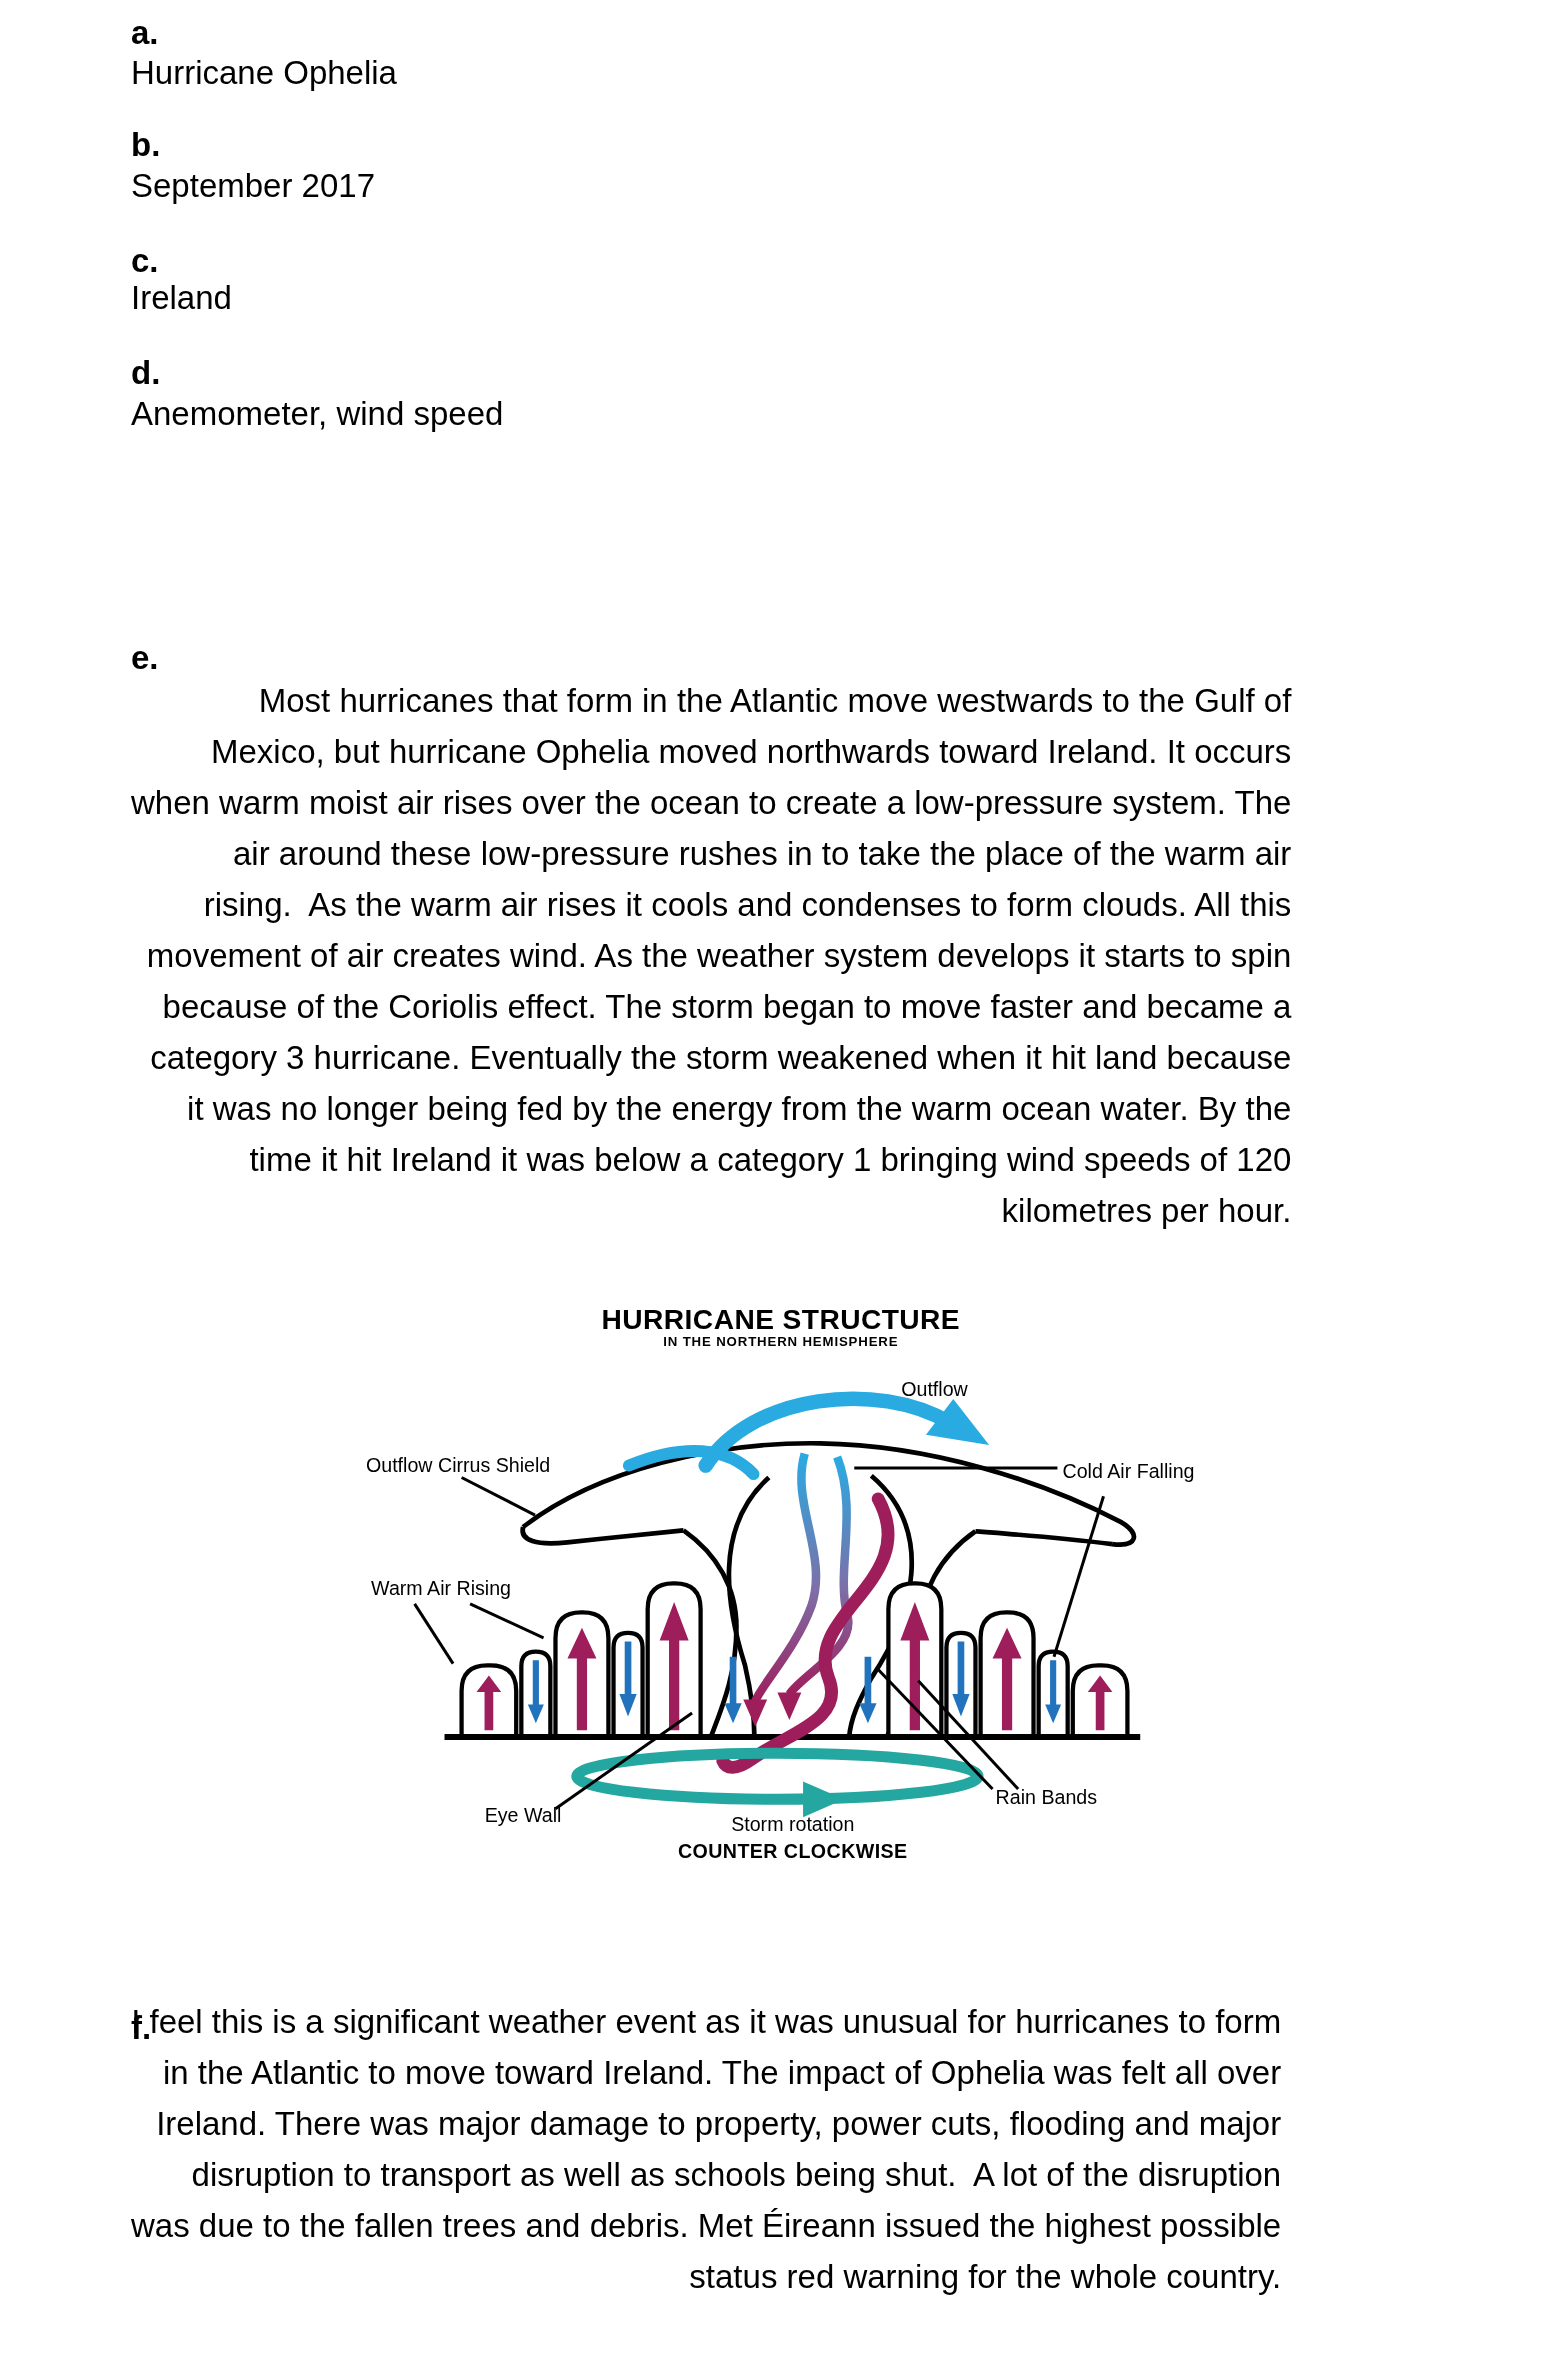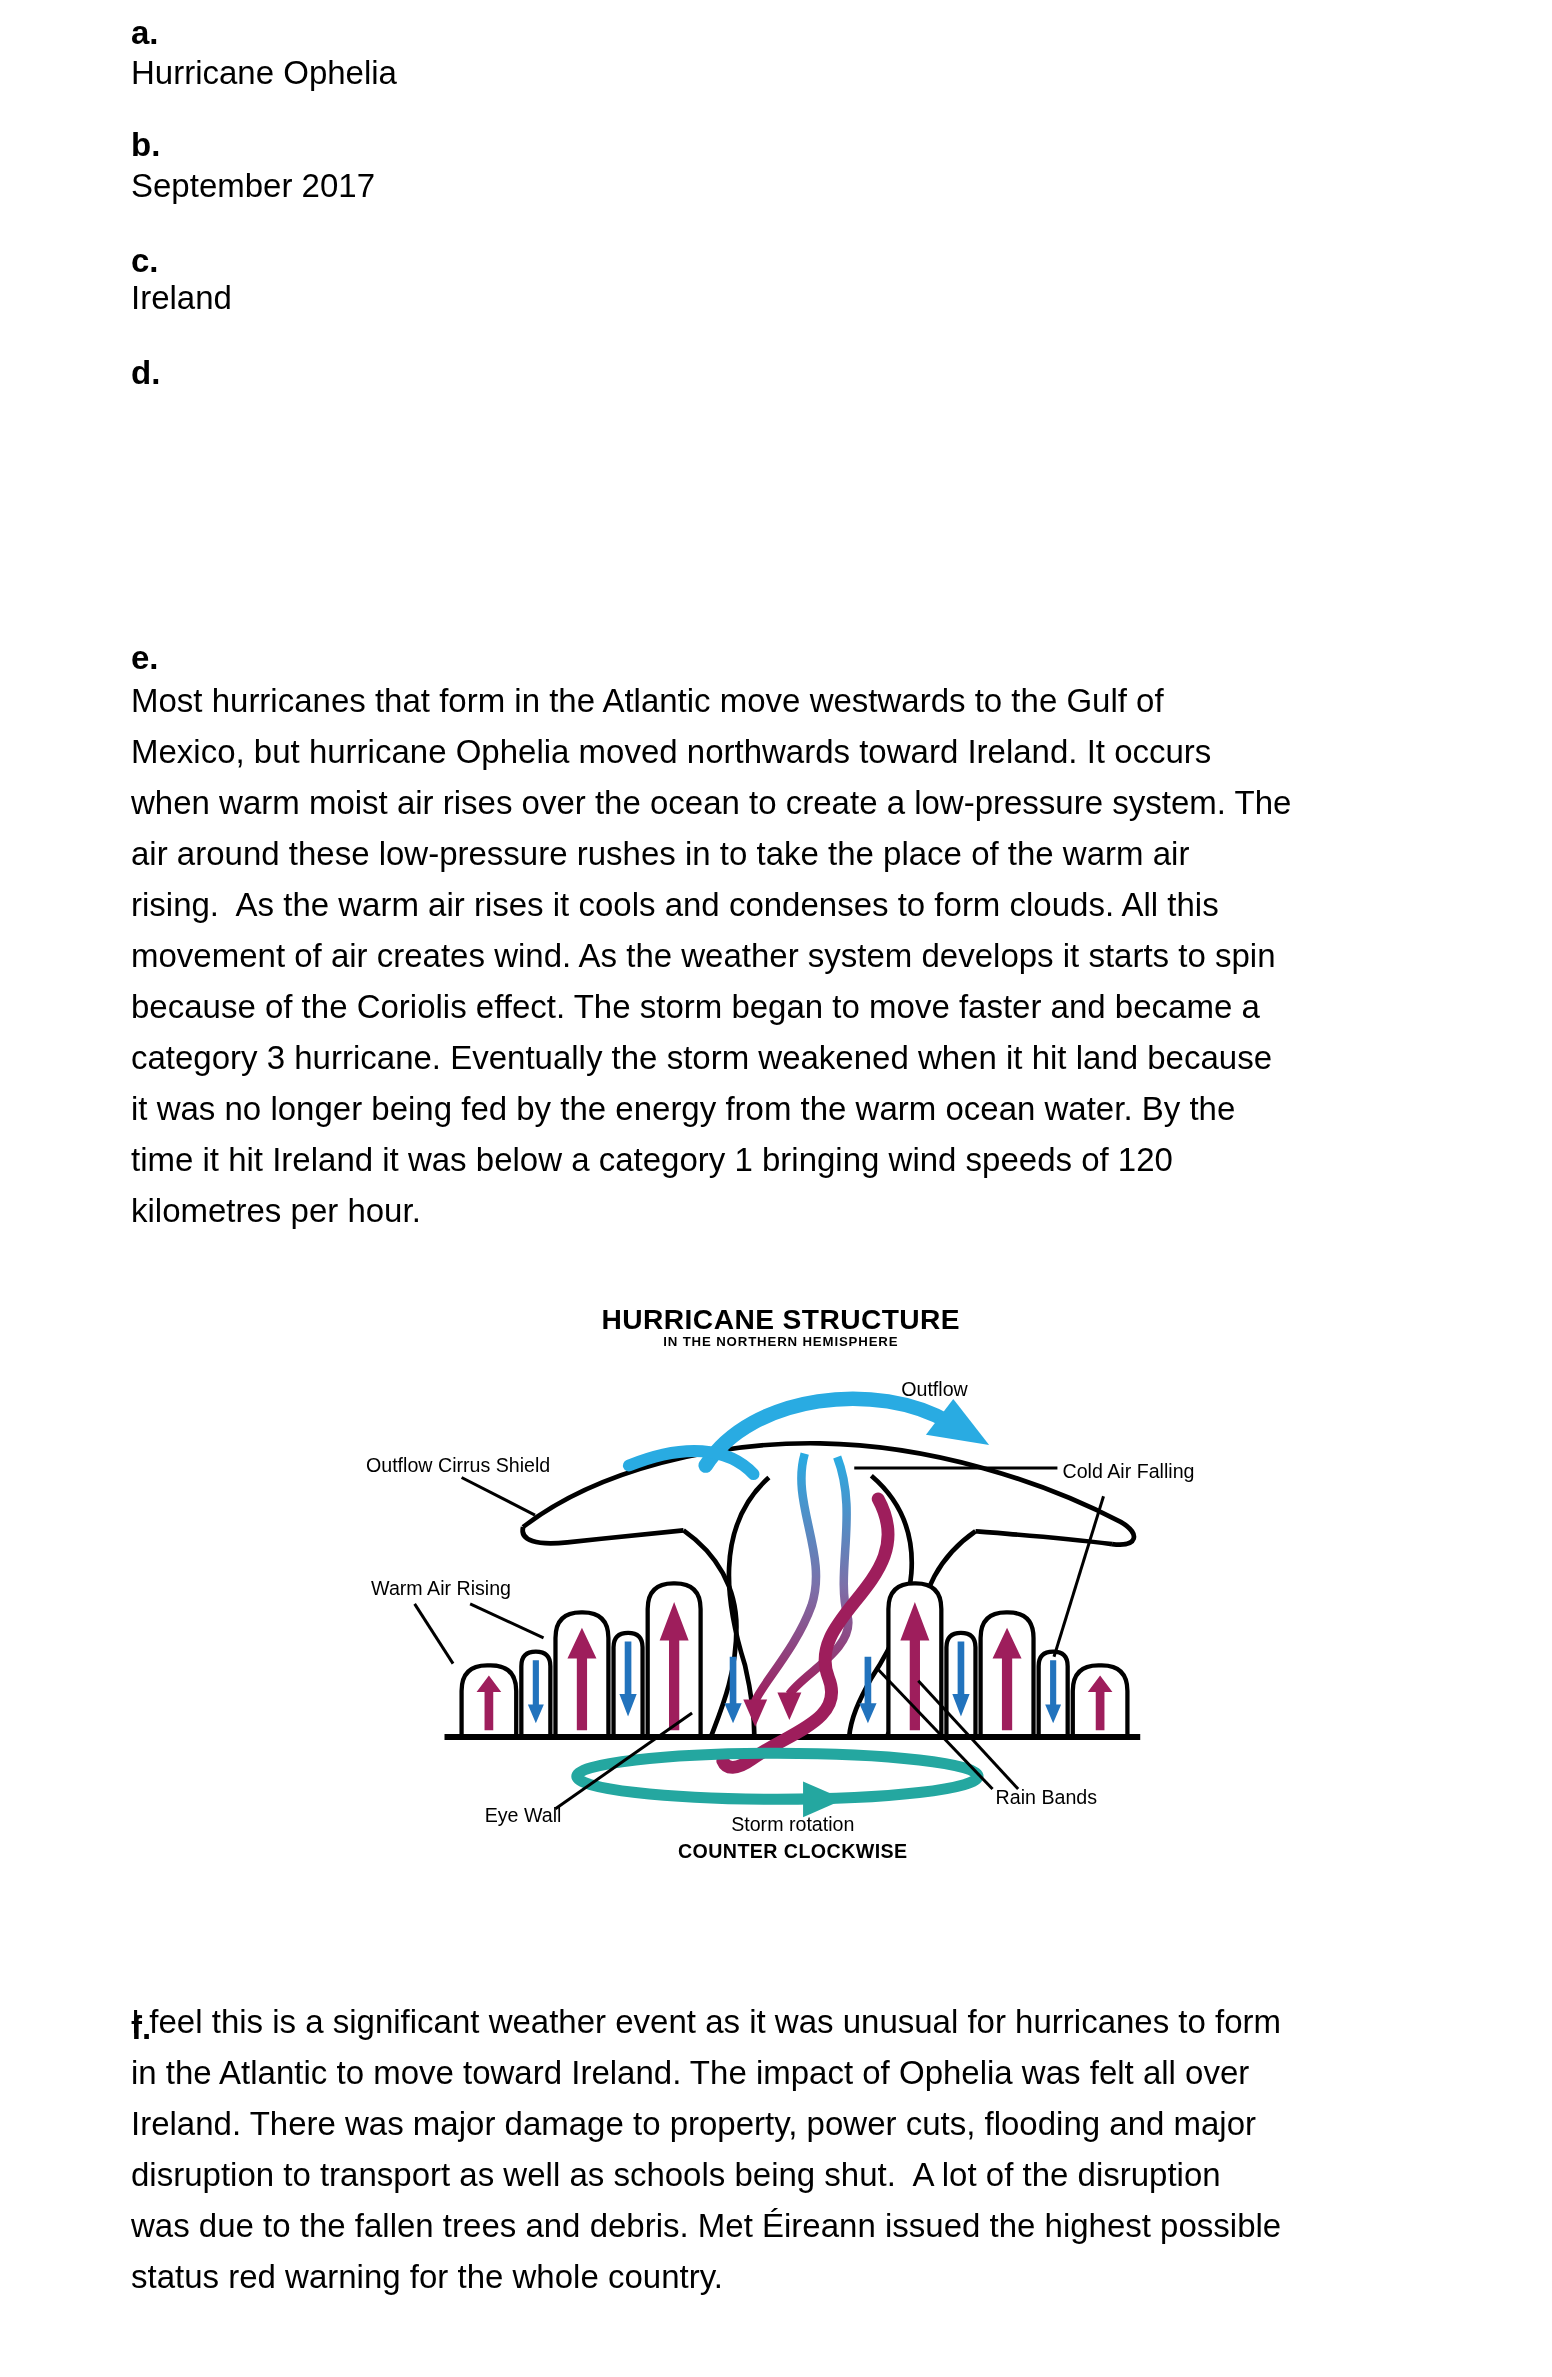--- a/index.html
+++ b/index.html
@@ -20,20 +20,21 @@
     line-height: 38px;
     white-space: pre;
   }
   .body-text {
     position: absolute;
     left: 131px;
     font-size: 33px;
     font-weight: normal;
     line-height: 51px;
     white-space: pre;
+    text-align: right;
   }
   .diagram {
     position: absolute;
     left: 325px;
     top: 1298px;
     width: 939px;
     height: 598px;
   }
   svg text { font-family: "Liberation Sans", sans-serif; fill: #000; }
   .dg-title { font-size: 33px; font-weight: bold; letter-spacing: 0.5px; }
@@ -49,20 +50,21 @@
   <div class="letter" style="top:13.7px">a.</div>
   <div class="body-text" style="top:47px">Hurricane Ophelia</div>
 
   <div class="letter" style="top:126px">b.</div>
   <div class="body-text" style="top:160px">September 2017</div>
 
   <div class="letter" style="top:242px">c.</div>
   <div class="body-text" style="top:272px">Ireland</div>
 
   <div class="letter" style="top:354px">d.</div>
+  <div class="body-text" style="top:388px">Anemometer, wind speed</div>
 
   <div class="letter" style="top:639px">e.</div>
   <div class="body-text" style="top:675px">Most hurricanes that form in the Atlantic move westwards to the Gulf of
 Mexico, but hurricane Ophelia moved northwards toward Ireland. It occurs
 when warm moist air rises over the ocean to create a low-pressure system. The
 air around these low-pressure rushes in to take the place of the warm air
 rising.  As the warm air rises it cools and condenses to form clouds. All this
 movement of air creates wind. As the weather system develops it starts to spin
 because of the Coriolis effect. The storm began to move faster and became a
 category 3 hurricane. Eventually the storm weakened when it hit land because

